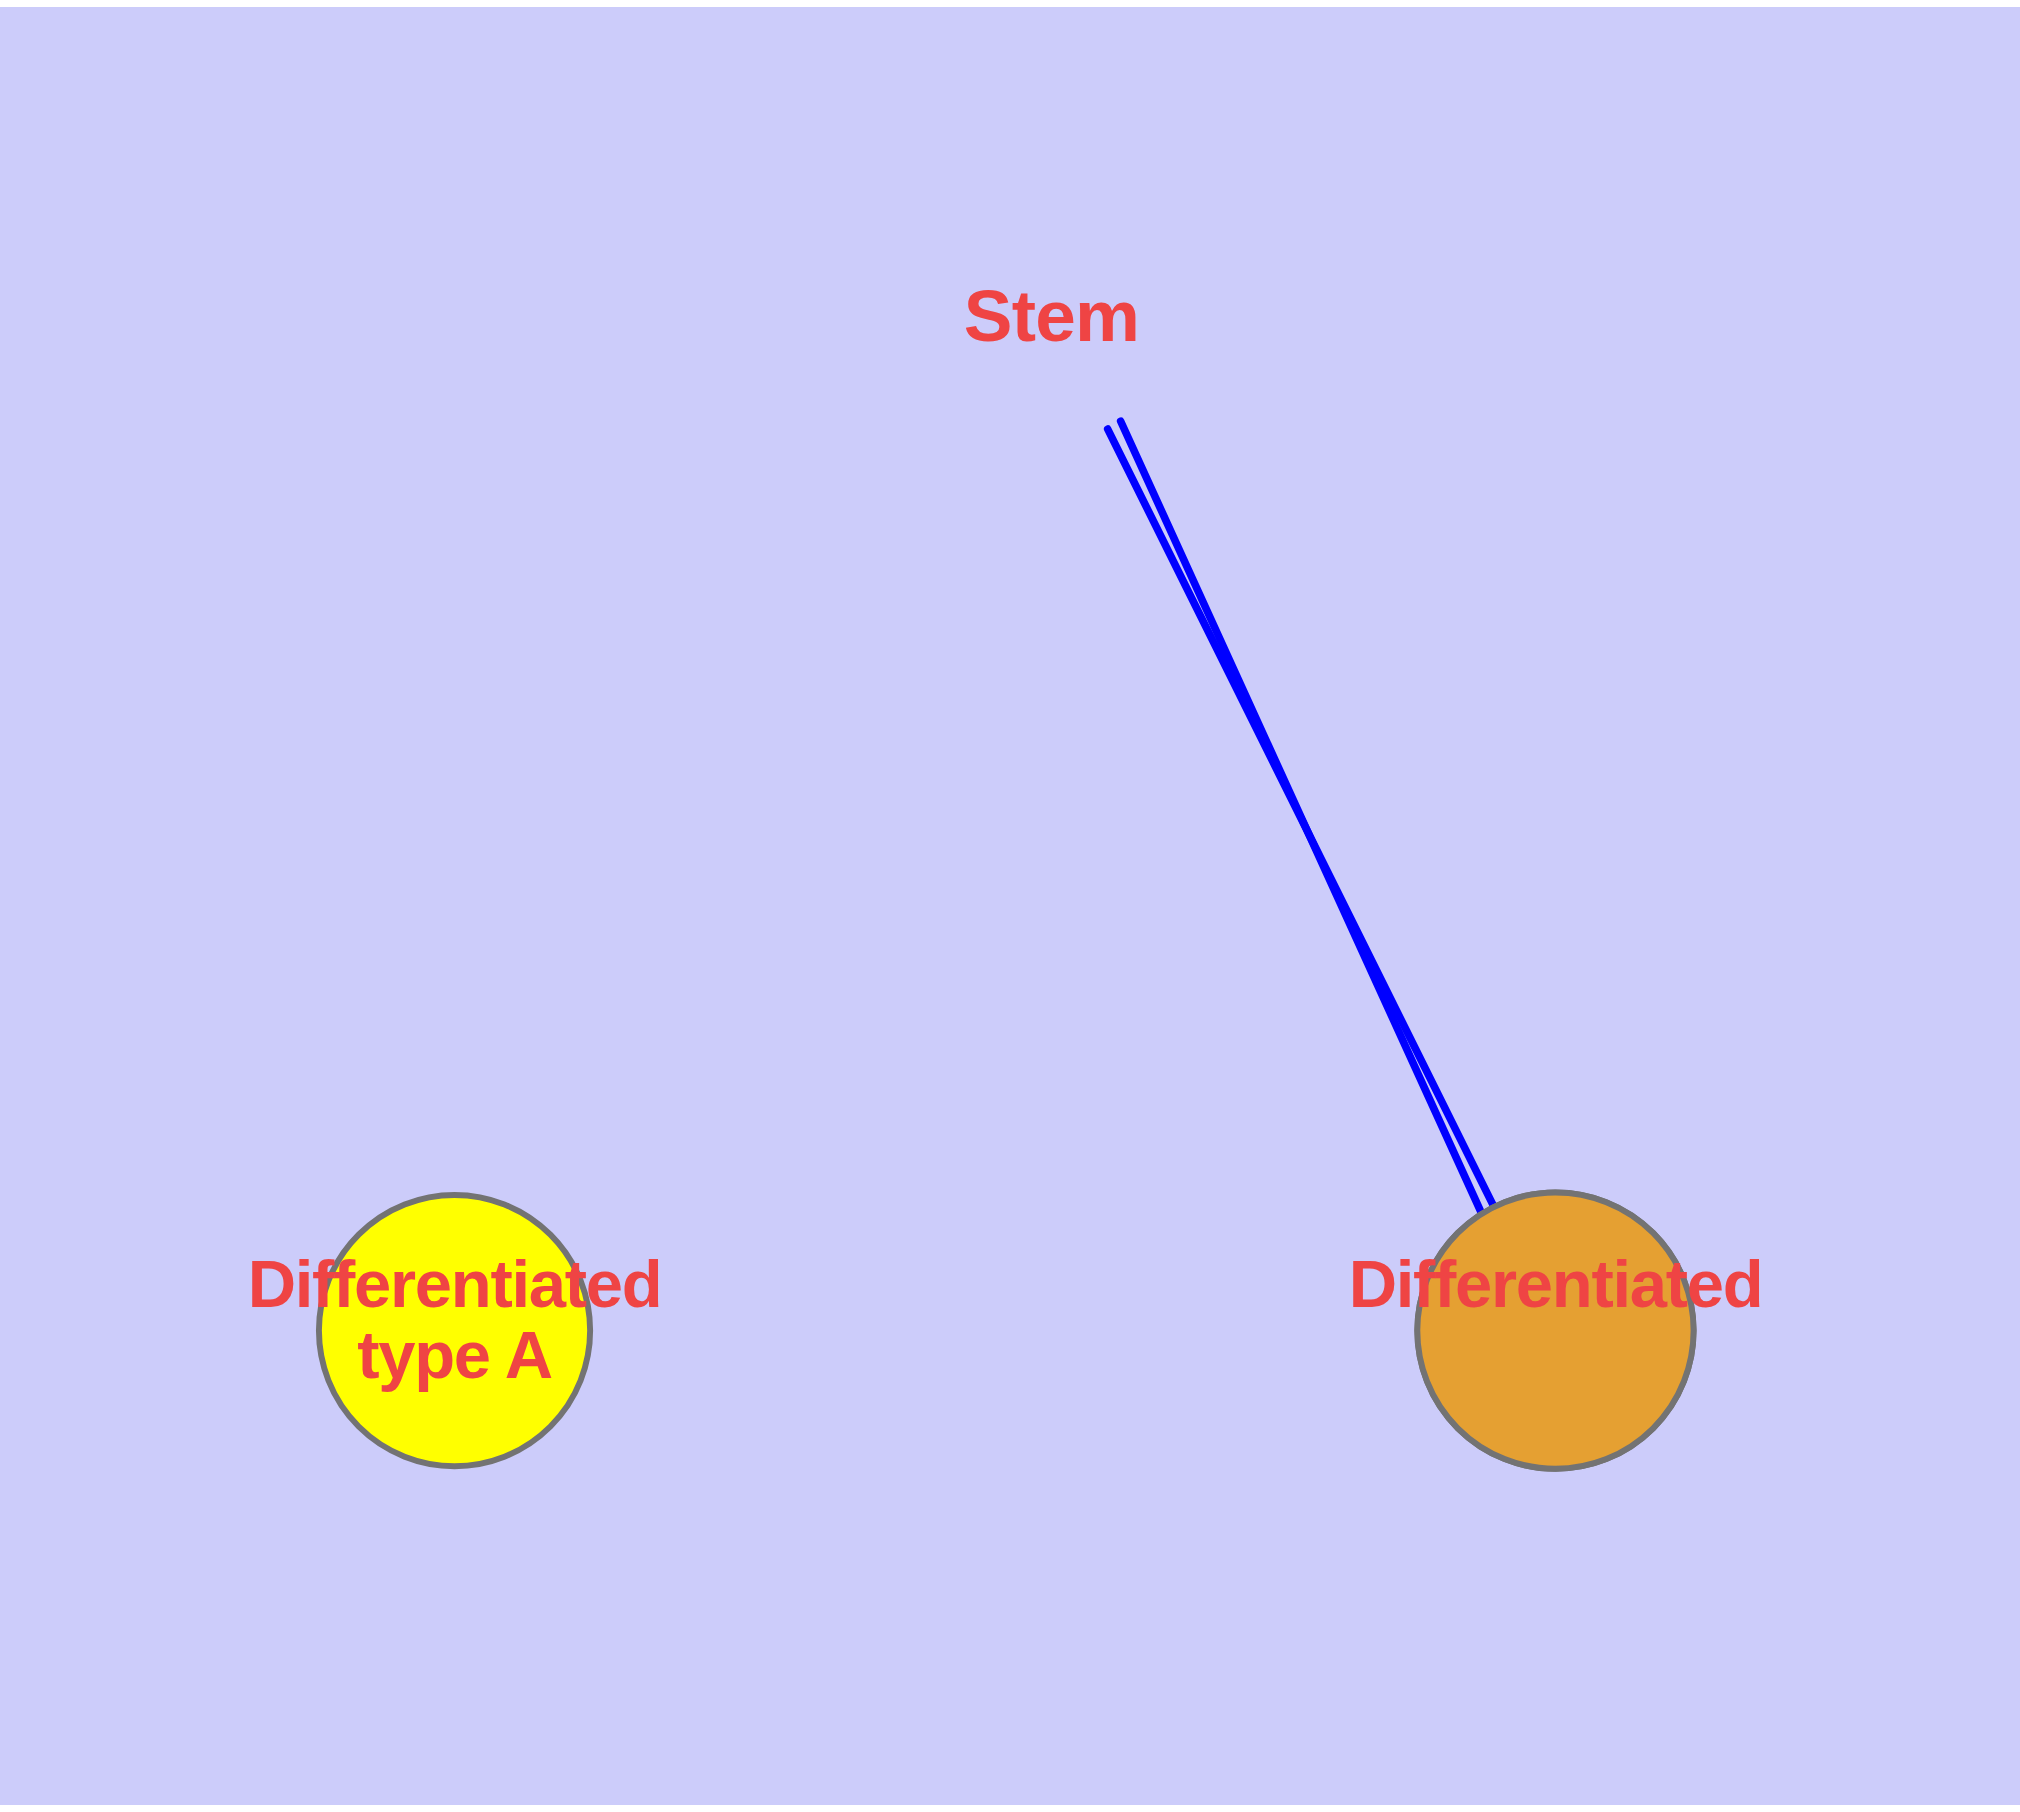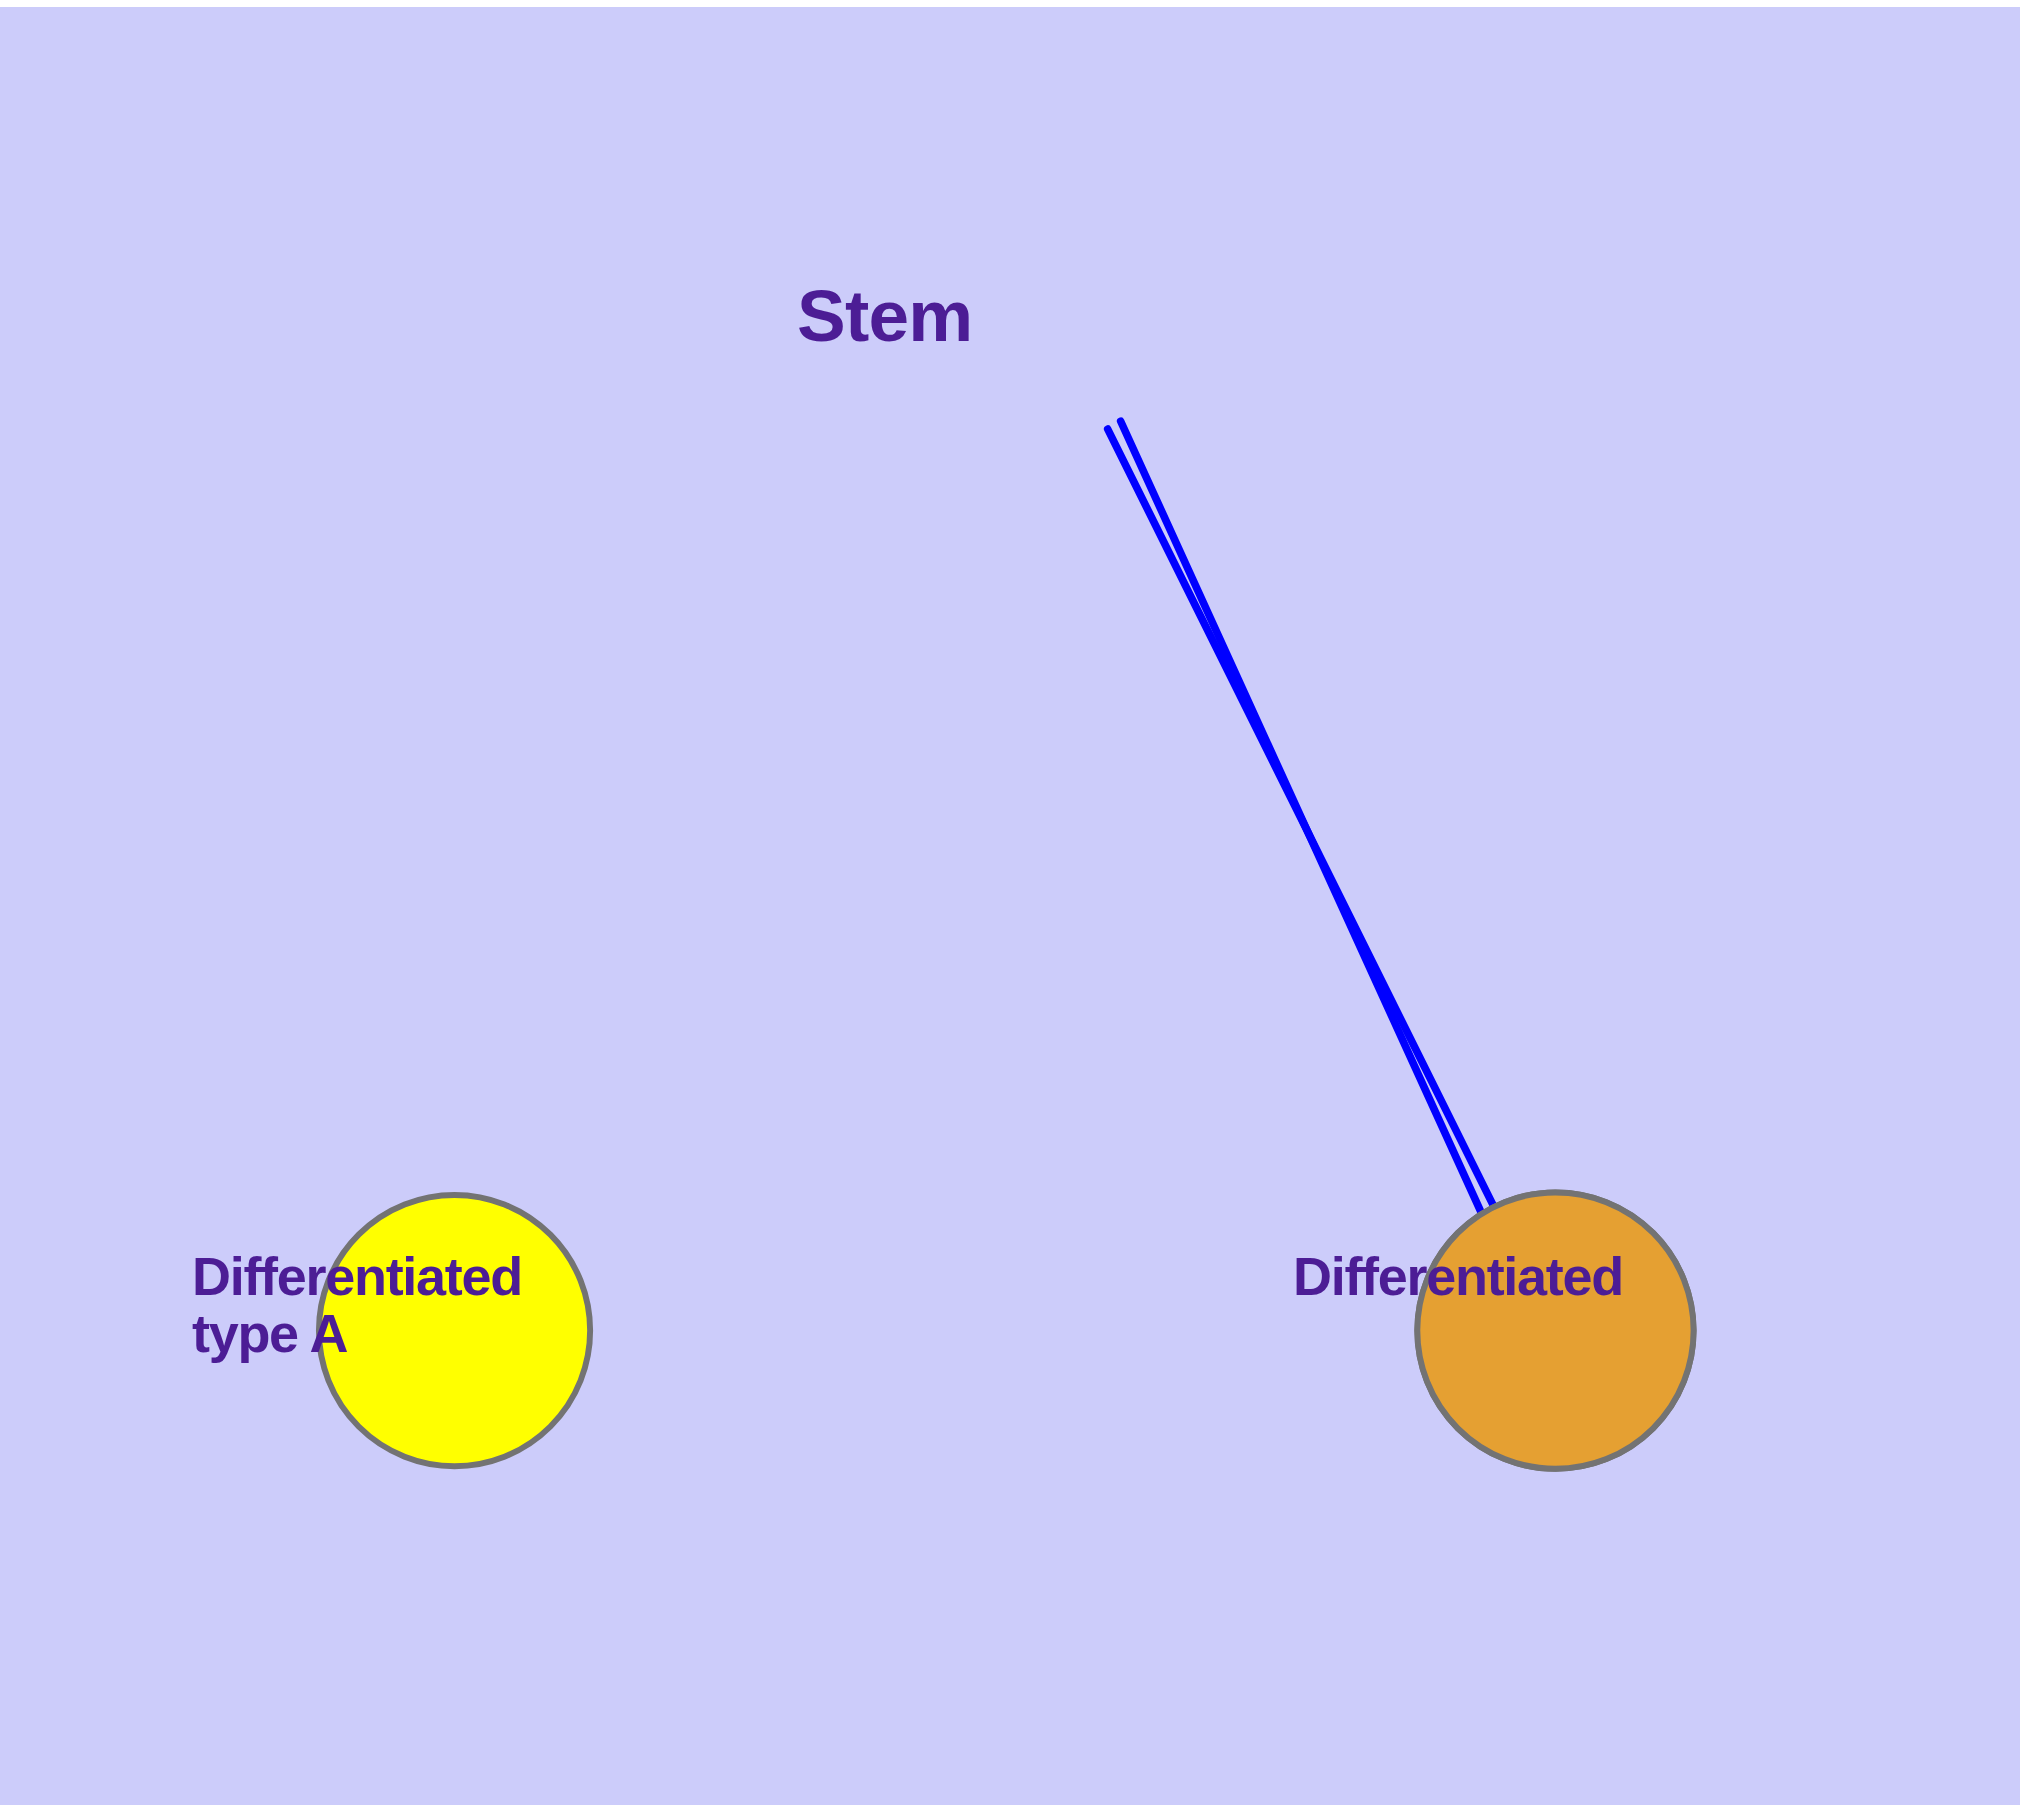--- a/index.html
+++ b/index.html
@@ -26,34 +26,34 @@
   }
   #graph-svg {
     position: absolute;
     left: 0;
     top: 0;
     width: 2021px;
     height: 1812px;
   }
   .node-label {
     position: absolute;
-    text-align: left;
-    color: #4c1d95;
+    text-align: center;
+    color: #ef4444;
     font-weight: bold;
     line-height: 1.06;
     white-space: pre;
     pointer-events: none;
     -webkit-font-smoothing: antialiased;
   }
   .label-stem {
     font-size: 73px;
     letter-spacing: -0.8px;
   }
   .label-leaf {
-    font-size: 54px;
+    font-size: 67px;
     letter-spacing: -1.3px;
   }
 </style>
 </head>
 <body>
 
 <div id="stage">
 
   <div id="canvas-bg" style="background: rgb(204, 204, 250);"></div>
 

